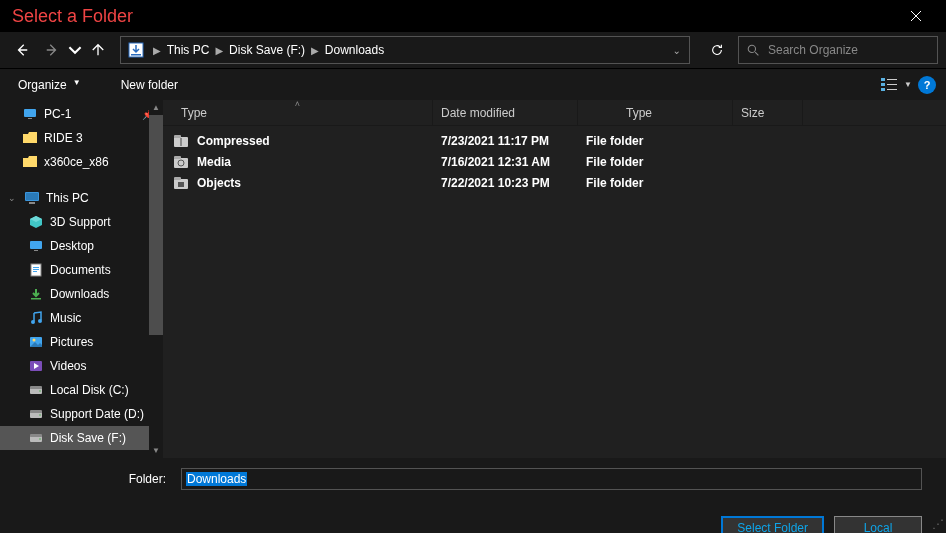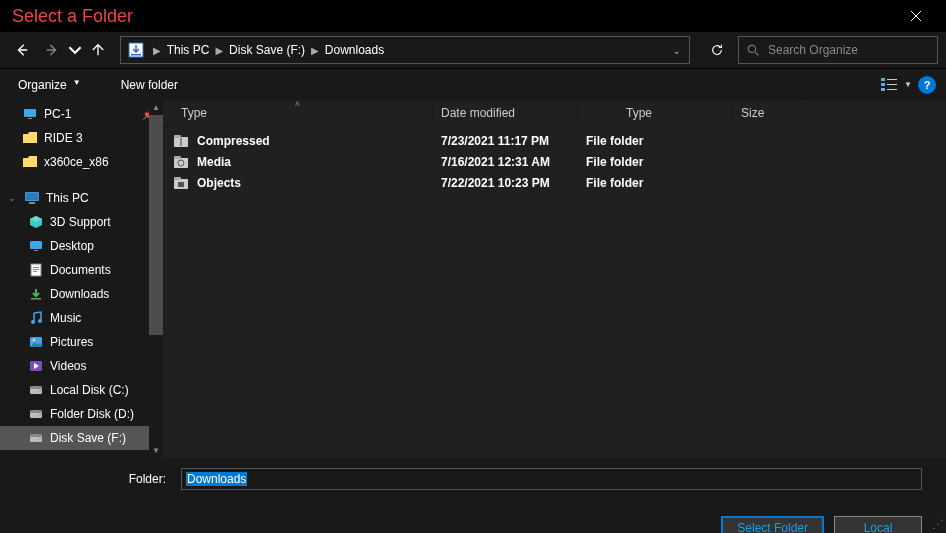--- a/index.html
+++ b/index.html
@@ -287,21 +287,21 @@
           <span>Local Disk (C:)</span>
         </div>
       <div class="tree-item child">
           <span class="tree-icon">
             <svg width="14" height="10" viewBox="0 0 14 10">
               <rect x="1" y="3" width="12" height="6" fill="#bbb" rx="1"></rect>
               <rect x="1" y="1" width="12" height="3" fill="#888" rx="1"></rect>
               <circle cx="11" cy="6" r="0.8" fill="#4caf50"></circle>
             </svg>
           </span>
-          <span>Folder Disk (D:)</span>
+          <span>Support Date (D:)</span>
         </div>
       <div class="tree-item child selected">
           <span class="tree-icon">
             <svg width="14" height="10" viewBox="0 0 14 10">
               <rect x="1" y="3" width="12" height="6" fill="#bbb" rx="1"></rect>
               <rect x="1" y="1" width="12" height="3" fill="#888" rx="1"></rect>
               <circle cx="11" cy="6" r="0.8" fill="#4caf50"></circle>
             </svg>
           </span>
           <span>Disk Save (F:)</span>

